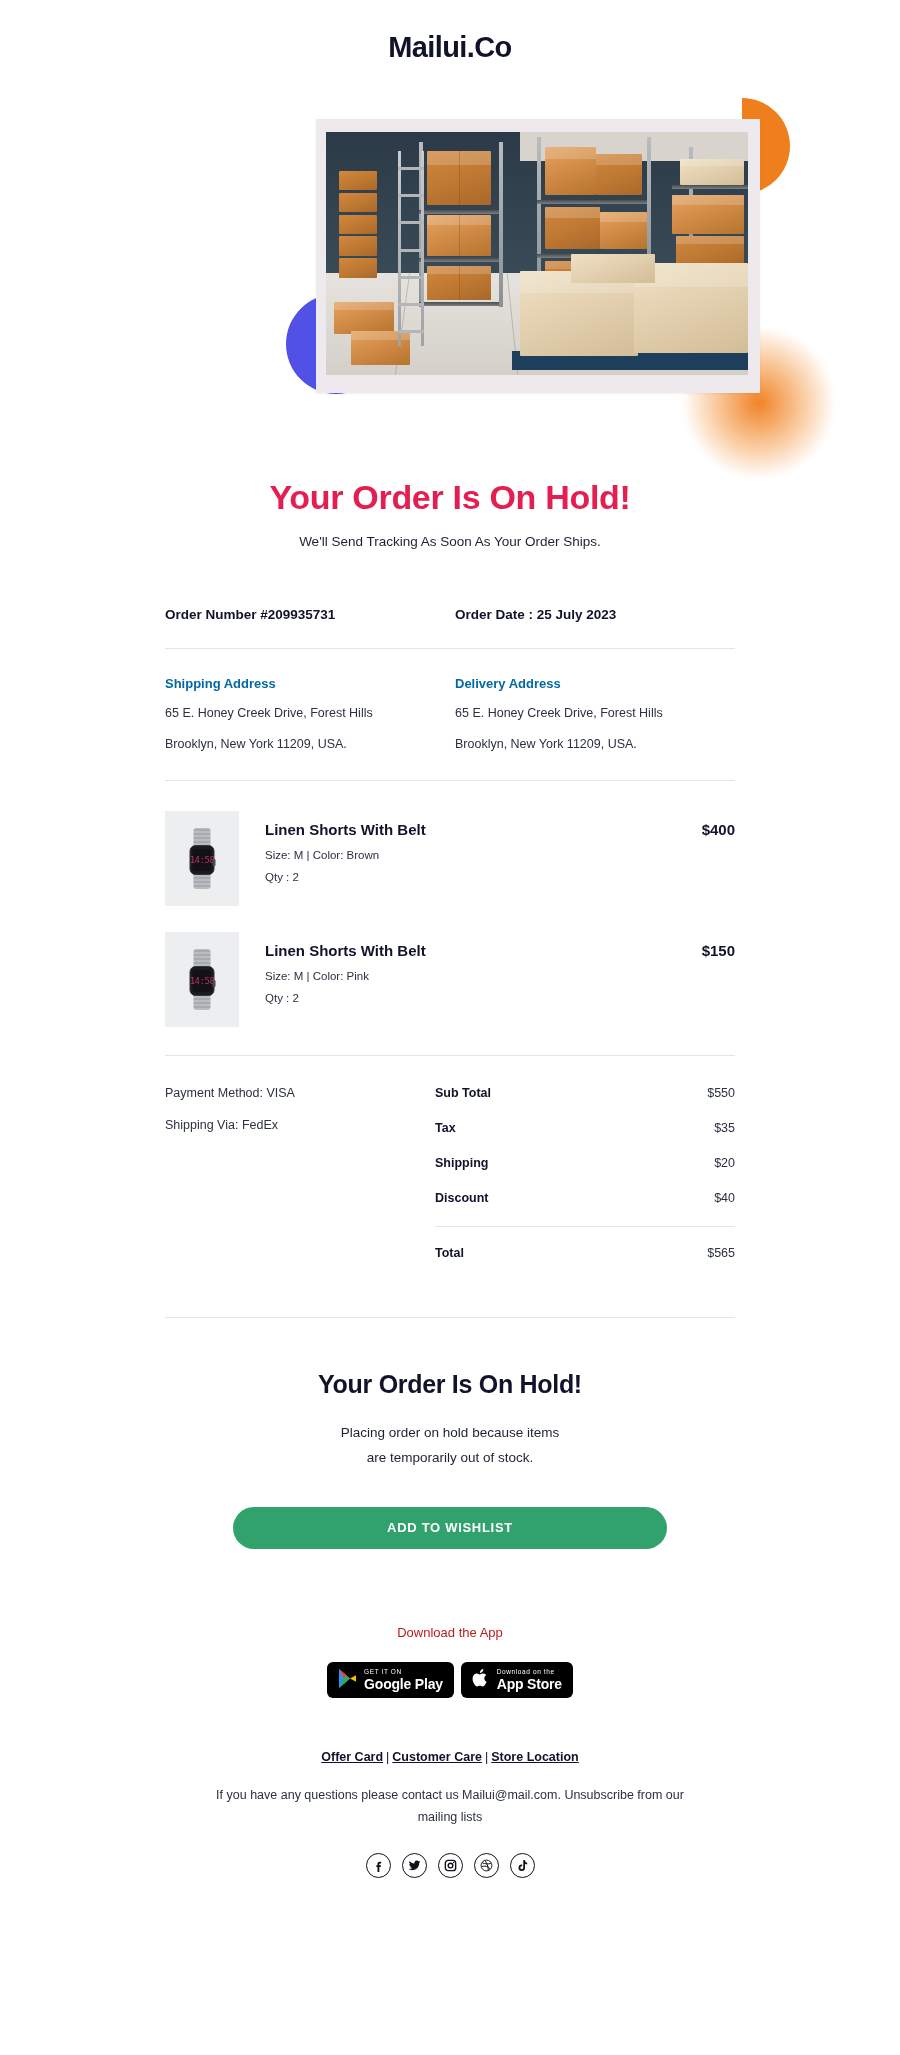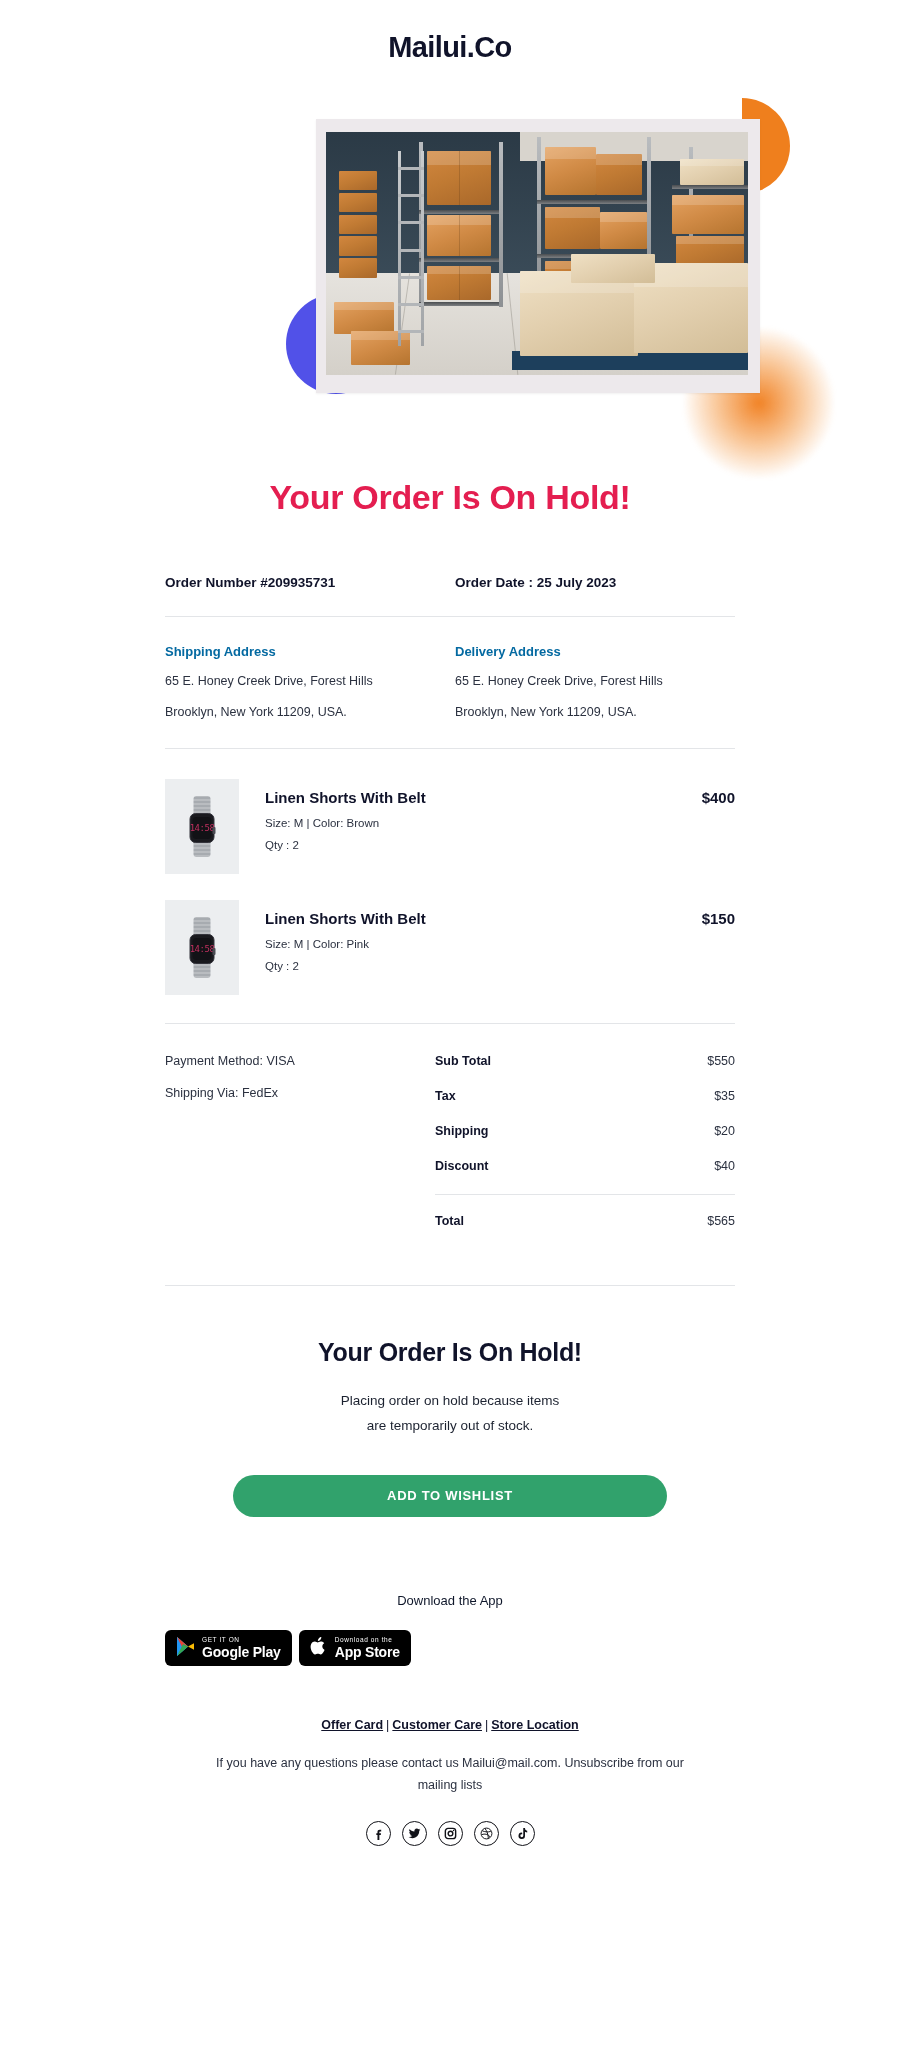--- a/index.html
+++ b/index.html
@@ -231,22 +231,22 @@
     font-weight: bold;
     letter-spacing: 0.7px;
     text-align: center;
     border: none;
     cursor: pointer;
     font-family: "Liberation Sans", sans-serif;
   }
 
   
   .app-wrap { text-align: center; padding-top: 76px; }
-  .app-title { font-size: 13px; color: #0f172a; }
-  .badges { margin-top: 22px; display: flex; gap: 7px; }
+  .app-title { font-size: 13px; color: #b91c1c; }
+  .badges { margin-top: 22px; display: flex; justify-content: center; gap: 7px; }
   .badge {
     background: #000000;
     border-radius: 6px;
     height: 36px;
     display: flex;
     align-items: center;
     padding: 0 11px;
     gap: 7px;
     cursor: pointer;
   }
@@ -376,20 +376,21 @@
               <i class="box-top"></i>
             </div>
           <div class="box pale" style="left:58%;top:50%;width:20%;height:12%;"></div>
         </div>
       </div>
     </div>
   </div>
 
   <div class="headline-wrap">
     <div class="headline-red">Your Order Is On Hold!</div>
+    <div class="sub-line">We'll Send Tracking As Soon As Your Order Ships.</div>
   </div>
 
   <div class="details">
 
     <div class="row-2col">
       <div class="col-a">
         <div class="label-strong">Order Number #209935731</div>
       </div>
       <div class="col-b">
         <div class="label-strong">Order Date : 25 July 2023</div>

